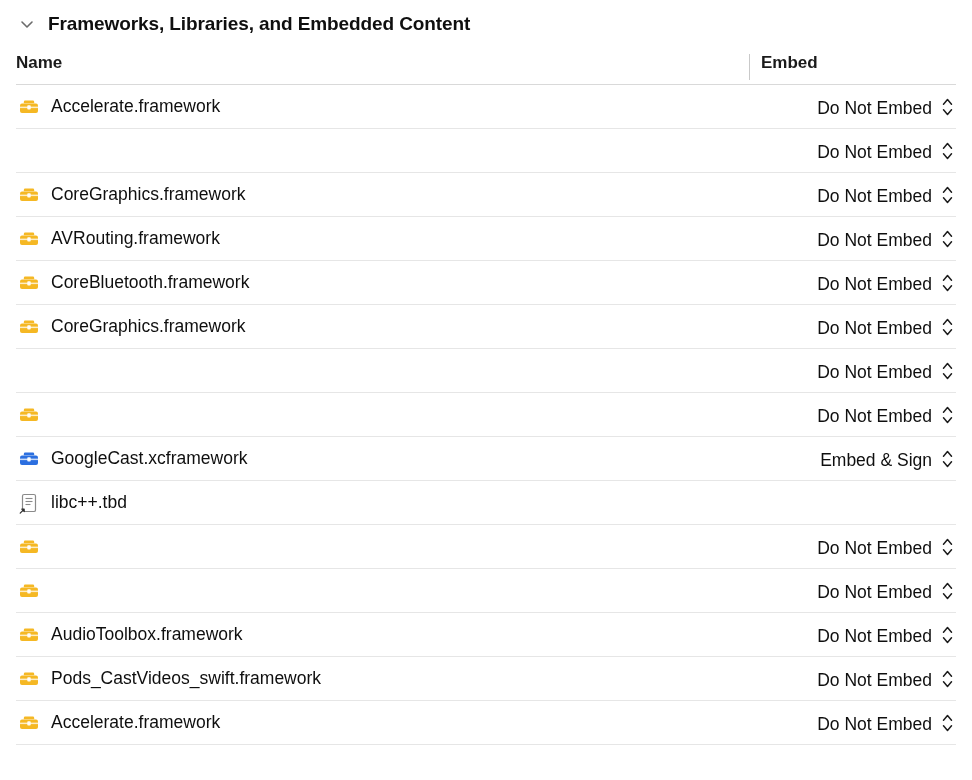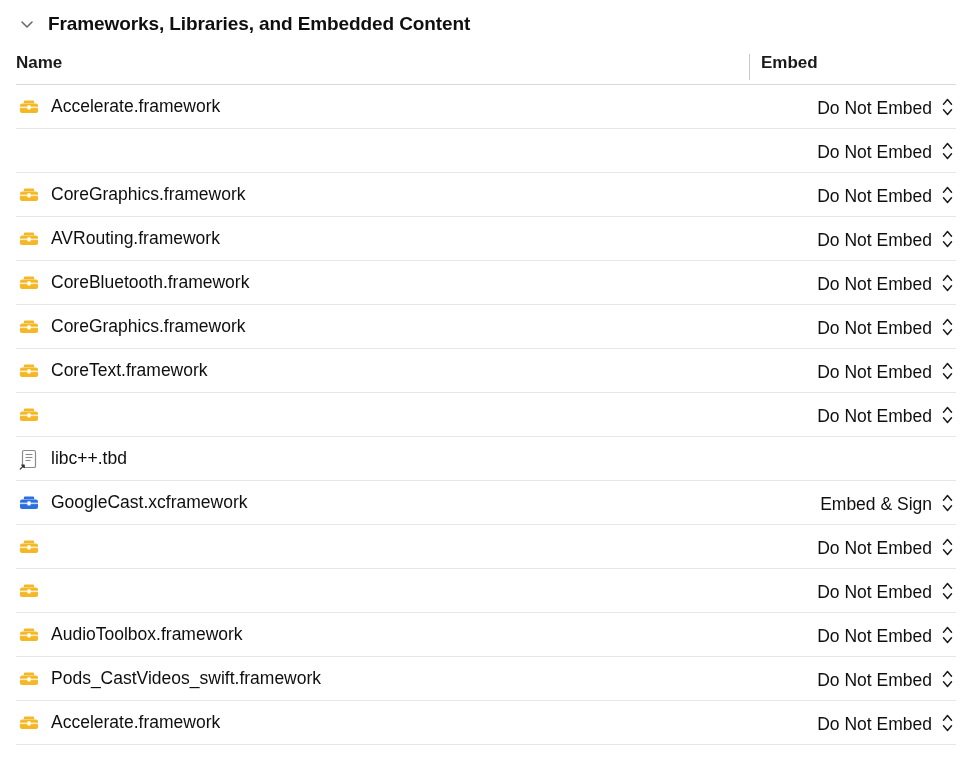--- a/index.html
+++ b/index.html
@@ -282,54 +282,65 @@
           <span class="embed-label">Do Not Embed</span>
           <span class="stepper">
             <svg width="13" height="22" viewBox="0 0 13 22" aria-hidden="true">
               <path d="M2.5 8.2 L6.5 3.6 L10.5 8.2" fill="none" stroke="#1c1c1c" stroke-width="1.5" stroke-linecap="round" stroke-linejoin="round"></path>
               <path d="M2.5 13.8 L6.5 18.4 L10.5 13.8" fill="none" stroke="#1c1c1c" stroke-width="1.5" stroke-linecap="round" stroke-linejoin="round"></path>
             </svg>
           </span>
         </div>
       </div>
       <div class="row">
-        <div class="cell-name">
-          <span class="row-icon">
-            <svg width="24" height="24" viewBox="0 0 24 24" aria-hidden="true">
-              <path d="M8.2 5.6h7.6a1.4 1.4 0 0 1 1.4 1.4v1.2H6.8V7a1.4 1.4 0 0 1 1.4-1.4z" fill="#f5b824"></path>
-              <rect x="3" y="8.4" width="18" height="9.6" rx="2" fill="#f5b824"></rect>
-              <rect x="3" y="11.6" width="18" height="1.5" fill="#ffffff" opacity="0.75"></rect>
-              <rect x="10.3" y="10.3" width="3.4" height="4.2" rx="0.8" fill="#ffffff" opacity="0.95"></rect>
-            </svg>
-          </span>
-          <span class="row-label">CoreText.framework</span>
-        </div>
-        <div class="cell-embed">
-          <span class="embed-label">Do Not Embed</span>
-          <span class="stepper">
-            <svg width="13" height="22" viewBox="0 0 13 22" aria-hidden="true">
-              <path d="M2.5 8.2 L6.5 3.6 L10.5 8.2" fill="none" stroke="#1c1c1c" stroke-width="1.5" stroke-linecap="round" stroke-linejoin="round"></path>
-              <path d="M2.5 13.8 L6.5 18.4 L10.5 13.8" fill="none" stroke="#1c1c1c" stroke-width="1.5" stroke-linecap="round" stroke-linejoin="round"></path>
-            </svg>
-          </span>
-        </div>
-      </div>
-      <div class="row">
-        <div class="cell-name">
-          <span class="row-icon">
-            <svg width="24" height="24" viewBox="0 0 24 24" aria-hidden="true">
-              <path d="M8.2 5.6h7.6a1.4 1.4 0 0 1 1.4 1.4v1.2H6.8V7a1.4 1.4 0 0 1 1.4-1.4z" fill="#f5b824"></path>
-              <rect x="3" y="8.4" width="18" height="9.6" rx="2" fill="#f5b824"></rect>
-              <rect x="3" y="11.6" width="18" height="1.5" fill="#ffffff" opacity="0.75"></rect>
-              <rect x="10.3" y="10.3" width="3.4" height="4.2" rx="0.8" fill="#ffffff" opacity="0.95"></rect>
-            </svg>
-          </span>
-        </div>
-        <div class="cell-embed">
-          <span class="embed-label">Do Not Embed</span>
+        <div class="cell-embed">
+          <span class="embed-label">Do Not Embed</span>
+          <span class="stepper">
+            <svg width="13" height="22" viewBox="0 0 13 22" aria-hidden="true">
+              <path d="M2.5 8.2 L6.5 3.6 L10.5 8.2" fill="none" stroke="#1c1c1c" stroke-width="1.5" stroke-linecap="round" stroke-linejoin="round"></path>
+              <path d="M2.5 13.8 L6.5 18.4 L10.5 13.8" fill="none" stroke="#1c1c1c" stroke-width="1.5" stroke-linecap="round" stroke-linejoin="round"></path>
+            </svg>
+          </span>
+        </div>
+      </div>
+      <div class="row">
+        <div class="cell-name">
+          <span class="row-icon">
+            <svg width="24" height="24" viewBox="0 0 24 24" aria-hidden="true">
+              <path d="M8.2 5.6h7.6a1.4 1.4 0 0 1 1.4 1.4v1.2H6.8V7a1.4 1.4 0 0 1 1.4-1.4z" fill="#f5b824"></path>
+              <rect x="3" y="8.4" width="18" height="9.6" rx="2" fill="#f5b824"></rect>
+              <rect x="3" y="11.6" width="18" height="1.5" fill="#ffffff" opacity="0.75"></rect>
+              <rect x="10.3" y="10.3" width="3.4" height="4.2" rx="0.8" fill="#ffffff" opacity="0.95"></rect>
+            </svg>
+          </span>
+        </div>
+        <div class="cell-embed">
+          <span class="embed-label">Do Not Embed</span>
+          <span class="stepper">
+            <svg width="13" height="22" viewBox="0 0 13 22" aria-hidden="true">
+              <path d="M2.5 8.2 L6.5 3.6 L10.5 8.2" fill="none" stroke="#1c1c1c" stroke-width="1.5" stroke-linecap="round" stroke-linejoin="round"></path>
+              <path d="M2.5 13.8 L6.5 18.4 L10.5 13.8" fill="none" stroke="#1c1c1c" stroke-width="1.5" stroke-linecap="round" stroke-linejoin="round"></path>
+            </svg>
+          </span>
+        </div>
+      </div>
+      <div class="row">
+        <div class="cell-name">
+          <span class="row-icon">
+            <svg width="24" height="24" viewBox="0 0 24 24" aria-hidden="true">
+              <path d="M8.2 5.6h7.6a1.4 1.4 0 0 1 1.4 1.4v1.2H6.8V7a1.4 1.4 0 0 1 1.4-1.4z" fill="#2b6fe0"></path>
+              <rect x="3" y="8.4" width="18" height="9.6" rx="2" fill="#2b6fe0"></rect>
+              <rect x="3" y="11.6" width="18" height="1.5" fill="#ffffff" opacity="0.75"></rect>
+              <rect x="10.3" y="10.3" width="3.4" height="4.2" rx="0.8" fill="#ffffff" opacity="0.95"></rect>
+            </svg>
+          </span>
+          <span class="row-label">GoogleCast.xcframework</span>
+        </div>
+        <div class="cell-embed">
+          <span class="embed-label">Embed &amp; Sign</span>
           <span class="stepper">
             <svg width="13" height="22" viewBox="0 0 13 22" aria-hidden="true">
               <path d="M2.5 8.2 L6.5 3.6 L10.5 8.2" fill="none" stroke="#1c1c1c" stroke-width="1.5" stroke-linecap="round" stroke-linejoin="round"></path>
               <path d="M2.5 13.8 L6.5 18.4 L10.5 13.8" fill="none" stroke="#1c1c1c" stroke-width="1.5" stroke-linecap="round" stroke-linejoin="round"></path>
             </svg>
           </span>
         </div>
       </div>
       <div class="row no-embed">
         <div class="cell-name">
@@ -351,42 +362,20 @@
               <path d="M2.5 8.2 L6.5 3.6 L10.5 8.2" fill="none" stroke="#1c1c1c" stroke-width="1.5" stroke-linecap="round" stroke-linejoin="round"></path>
               <path d="M2.5 13.8 L6.5 18.4 L10.5 13.8" fill="none" stroke="#1c1c1c" stroke-width="1.5" stroke-linecap="round" stroke-linejoin="round"></path>
             </svg>
           </span>
         </div>
       </div>
       <div class="row">
         <div class="cell-name">
           <span class="row-icon">
             <svg width="24" height="24" viewBox="0 0 24 24" aria-hidden="true">
-              <path d="M8.2 5.6h7.6a1.4 1.4 0 0 1 1.4 1.4v1.2H6.8V7a1.4 1.4 0 0 1 1.4-1.4z" fill="#2b6fe0"></path>
-              <rect x="3" y="8.4" width="18" height="9.6" rx="2" fill="#2b6fe0"></rect>
-              <rect x="3" y="11.6" width="18" height="1.5" fill="#ffffff" opacity="0.75"></rect>
-              <rect x="10.3" y="10.3" width="3.4" height="4.2" rx="0.8" fill="#ffffff" opacity="0.95"></rect>
-            </svg>
-          </span>
-          <span class="row-label">GoogleCast.xcframework</span>
-        </div>
-        <div class="cell-embed">
-          <span class="embed-label">Embed &amp; Sign</span>
-          <span class="stepper">
-            <svg width="13" height="22" viewBox="0 0 13 22" aria-hidden="true">
-              <path d="M2.5 8.2 L6.5 3.6 L10.5 8.2" fill="none" stroke="#1c1c1c" stroke-width="1.5" stroke-linecap="round" stroke-linejoin="round"></path>
-              <path d="M2.5 13.8 L6.5 18.4 L10.5 13.8" fill="none" stroke="#1c1c1c" stroke-width="1.5" stroke-linecap="round" stroke-linejoin="round"></path>
-            </svg>
-          </span>
-        </div>
-      </div>
-      <div class="row">
-        <div class="cell-name">
-          <span class="row-icon">
-            <svg width="24" height="24" viewBox="0 0 24 24" aria-hidden="true">
               <path d="M8.2 5.6h7.6a1.4 1.4 0 0 1 1.4 1.4v1.2H6.8V7a1.4 1.4 0 0 1 1.4-1.4z" fill="#f5b824"></path>
               <rect x="3" y="8.4" width="18" height="9.6" rx="2" fill="#f5b824"></rect>
               <rect x="3" y="11.6" width="18" height="1.5" fill="#ffffff" opacity="0.75"></rect>
               <rect x="10.3" y="10.3" width="3.4" height="4.2" rx="0.8" fill="#ffffff" opacity="0.95"></rect>
             </svg>
           </span>
         </div>
         <div class="cell-embed">
           <span class="embed-label">Do Not Embed</span>
           <span class="stepper">

